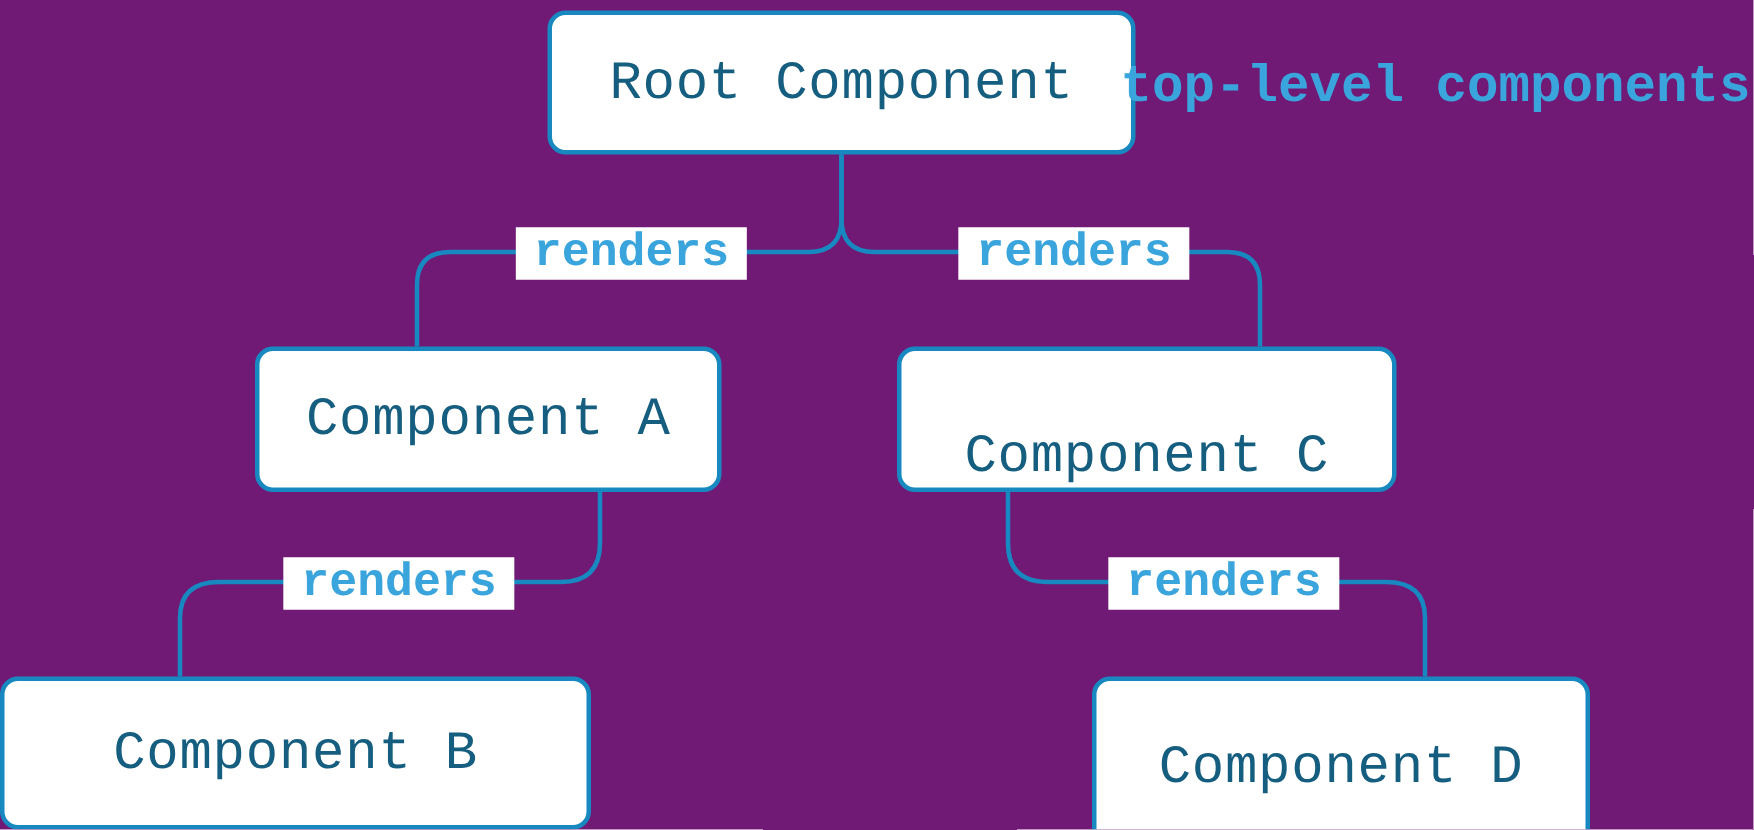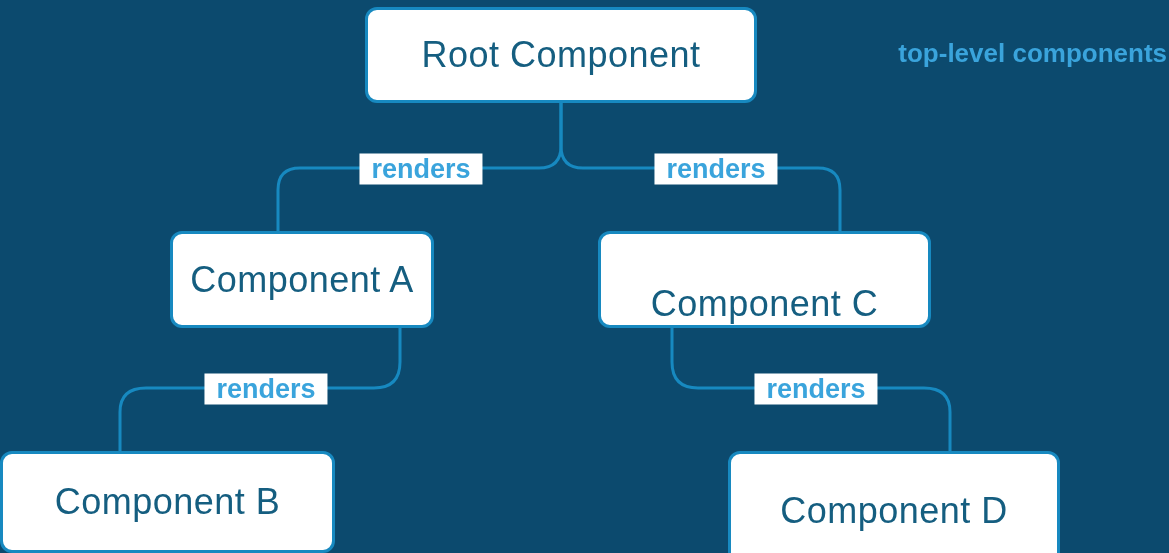--- a/index.html
+++ b/index.html
@@ -7,22 +7,23 @@
     padding: 0;
     background: #ffffff;
   }
   body {
     font-family: "Liberation Sans", sans-serif;
   }
   .canvas {
     position: relative;
     width: 1169px;
     height: 553px;
-    background: #0c4a6e;
+    background: #701a75;
     overflow: hidden;
+    font-family: Liberation Mono, monospace;
   }
   .wires {
     position: absolute;
     top: 0; left: 0;
     width: 1169px;
     height: 553px;
   }
   .node {
     position: absolute;
     background: #ffffff;
@@ -31,41 +32,41 @@
     display: flex;
     align-items: center;
     justify-content: center;
     font-size: 36px;
     font-weight: 500;
     color: #155e80;
     box-sizing: border-box;
     letter-spacing: 0.5px;
   }
   .node-root { left: 365px; top: 7px;  width: 392px; height: 96px; }
-  .node-a    { left: 170px; top: 231px; width: 264px; height: 97px; }
+  .node-a    { left: 170px; top: 231px; width: 311px; height: 97px; }
   .node-c    { left: 598px; top: 231px; width: 333px; height: 97px; align-items: flex-end; }
-  .node-b    { left: 0px;   top: 451px; width: 335px; height: 102px; }
+  .node-b    { left: 0px;   top: 451px; width: 394px; height: 102px; }
   .node-d    { left: 728px; top: 451px; width: 332px; height: 120px; }
   .edge-label {
     position: absolute;
     transform: translate(-50%, -50%);
     background: #ffffff;
     padding: 0 12px;
-    font-size: 27px;
+    font-size: 31px;
     font-weight: 600;
     color: #3aa4dc;
     white-space: nowrap;
   }
   .edge-label-1 { left: 421px; top: 169px; }
   .edge-label-2 { left: 716px; top: 169px; }
   .edge-label-3 { left: 266px; top: 389px; }
   .edge-label-4 { left: 816px; top: 389px; }
   .annotation {
     position: absolute;
-    font-size: 26px;
+    font-size: 35px;
     font-weight: 700;
     color: #3aa4dc;
     white-space: nowrap;
   }
   .annotation-top { right: 2px; top: 38px; }
   .annotation-bottom { left: 409px; top: 488px; }
 </style>
 </head>
 <body>
 

